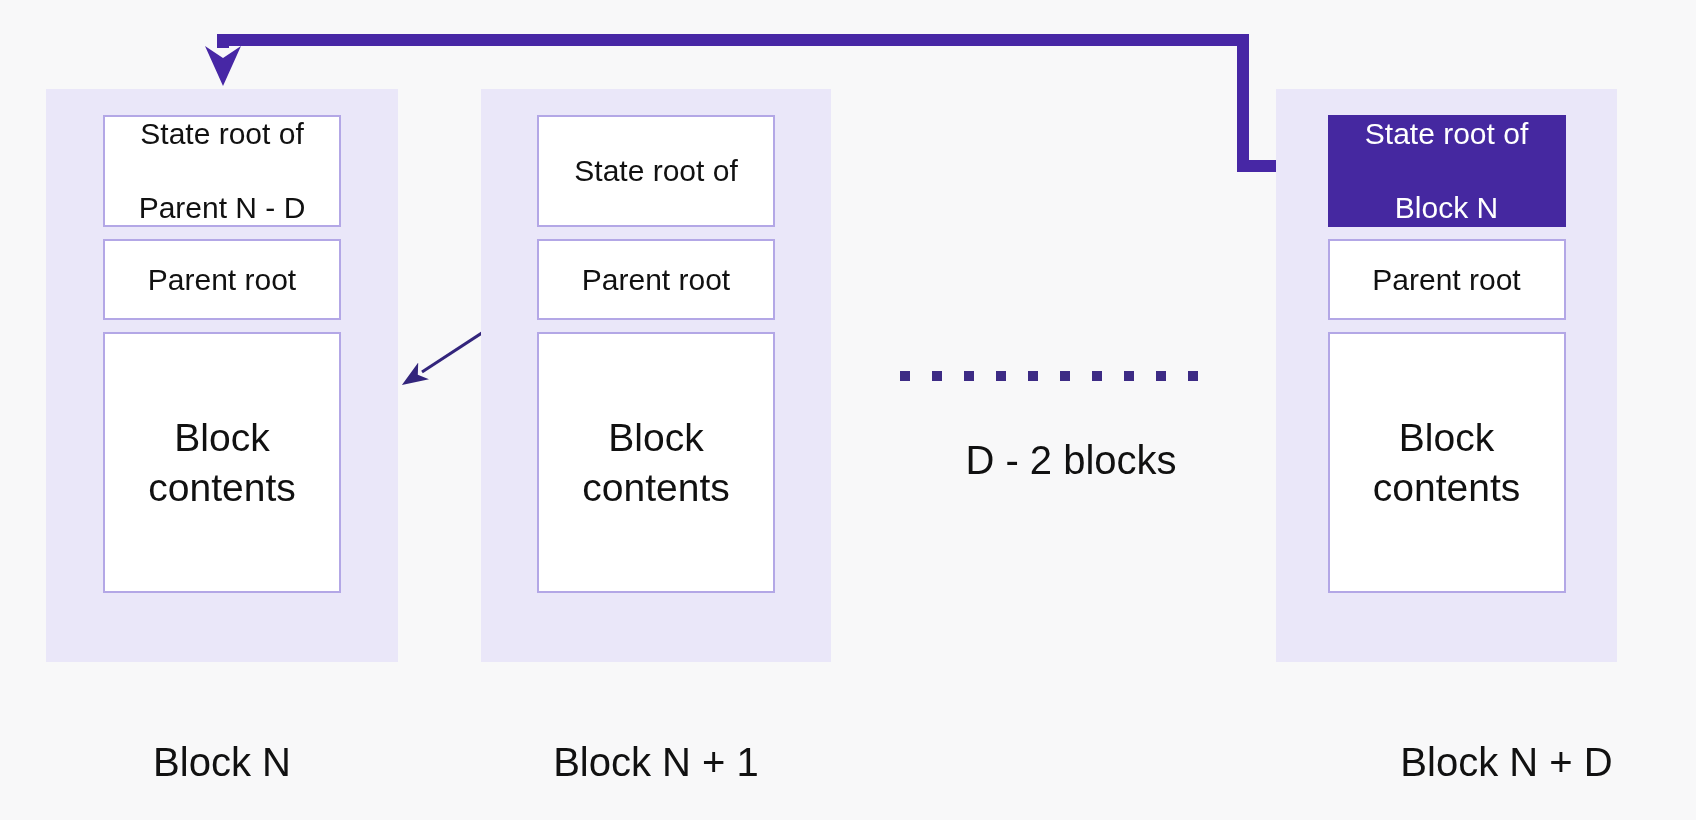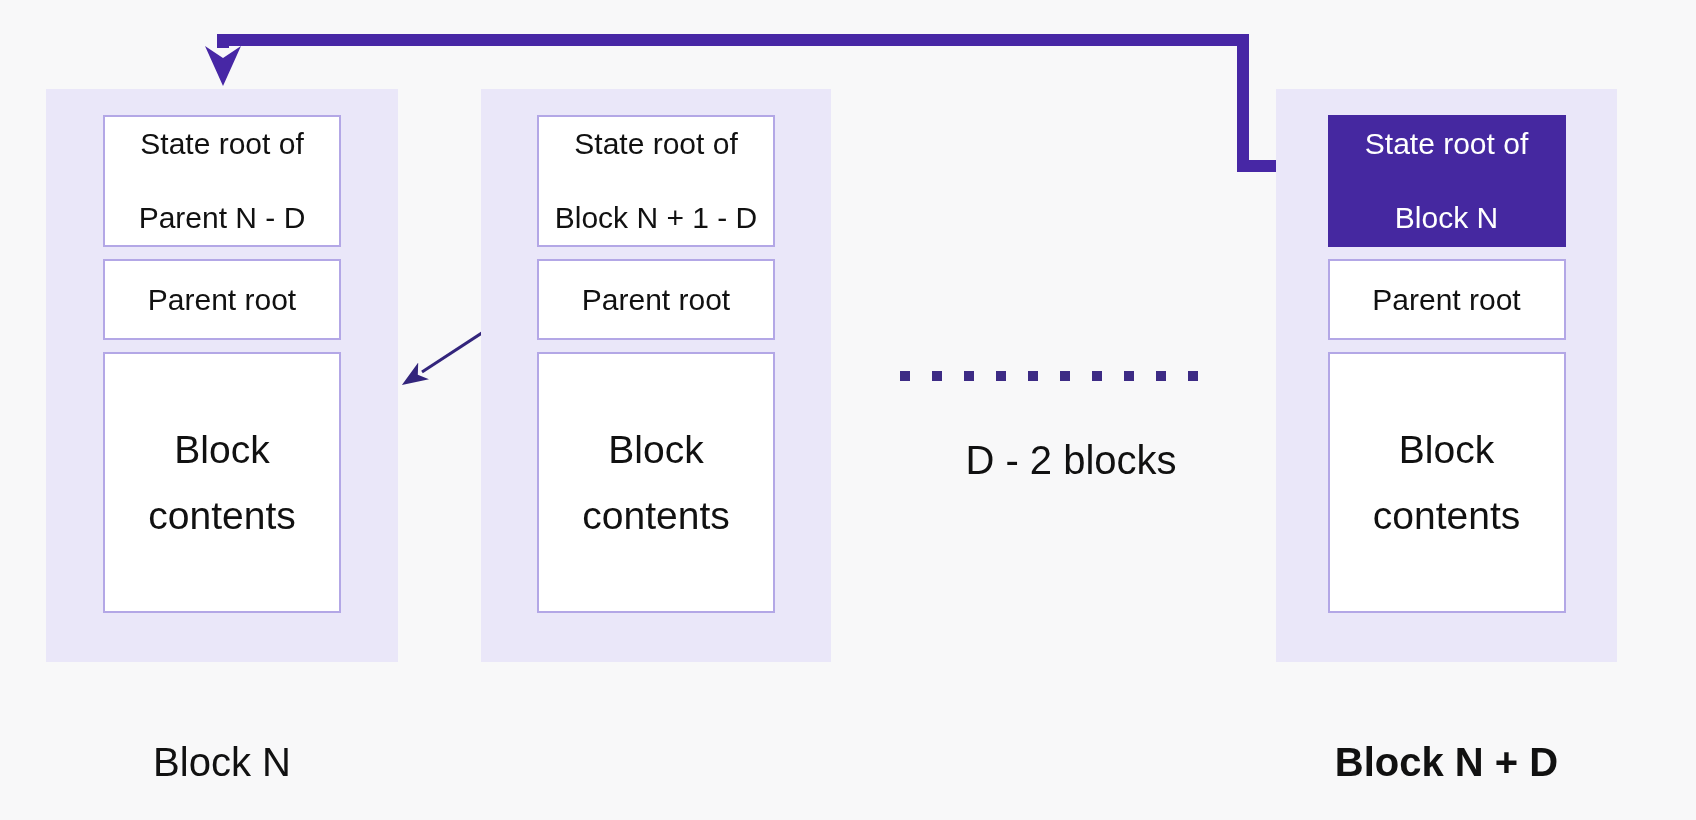--- a/index.html
+++ b/index.html
@@ -33,43 +33,43 @@
     margin: 0 auto 12px auto;
     box-sizing: border-box;
     background: var(--box-fill, #ffffff);
     border: 2px solid var(--box-border, #b3a7e6);
     display: flex;
     flex-direction: column;
     align-items: center;
     justify-content: center;
     text-align: center;
   }
-  .h-state   { height: 132px; gap: 36px; }
+  .h-state   { height: 112px; gap: 36px; }
   .h-parent  { height: 81px; }
   .h-content { height: 261px; }
 
   .inner-box.highlight {
     background: var(--highlight-fill, #4528a0);
     border-color: var(--highlight-fill, #4528a0);
     color: var(--highlight-text, #ffffff);
   }
 
   .box-text-small { font-size: 30px; line-height: 38px; }
-  .box-text-large { font-size: 39px; line-height: 66px; }
+  .box-text-large { font-size: 39px; line-height: 50px; }
 
   .block-label {
     position: absolute;
     top: 738px;
     text-align: center;
     font-size: 40px;
     line-height: 48px;
   }
   .label-1 { left: 46px;   width: 352px; }
   .label-2 { left: 481px;  width: 350px; }
-  .label-3 { left: 1276px; width: 341px; font-weight: bold; }
+  .label-3 { left: 1336px; width: 341px; }
 
   .gap-label {
     position: absolute;
     left: 896px;
     top: 436px;
     width: 350px;
     text-align: center;
     font-size: 40px;
     line-height: 48px;
   }
@@ -110,21 +110,20 @@
       <span class="box-text-small">Parent root</span>
     </div>
     <div class="inner-box h-content">
       <span class="box-text-large">Block contents</span>
     </div>
   </div>
 
   <div class="block-container container-2">
     <div class="inner-box h-state">
       <span class="box-text-small">State root of</span>
-      <span class="box-text-small">Block N + 1 - D</span>
     </div>
     <div class="inner-box h-parent">
       <span class="box-text-small">Parent root</span>
     </div>
     <div class="inner-box h-content">
       <span class="box-text-large">Block contents</span>
     </div>
   </div>
 
   <div class="dots-row"></div>
@@ -137,15 +136,16 @@
     </div>
     <div class="inner-box h-parent">
       <span class="box-text-small">Parent root</span>
     </div>
     <div class="inner-box h-content">
       <span class="box-text-large">Block contents</span>
     </div>
   </div>
 
   <div class="block-label label-1">Block N</div>
+  <div class="block-label label-2">Block N + 1</div>
   <div class="block-label label-3">Block N + D</div>
 
 </div>
 
 </body></html>

